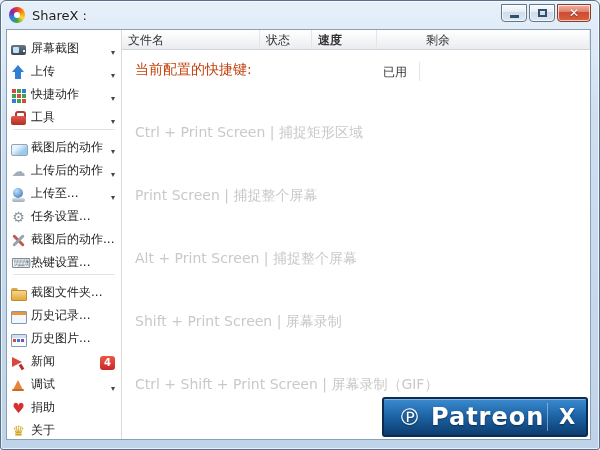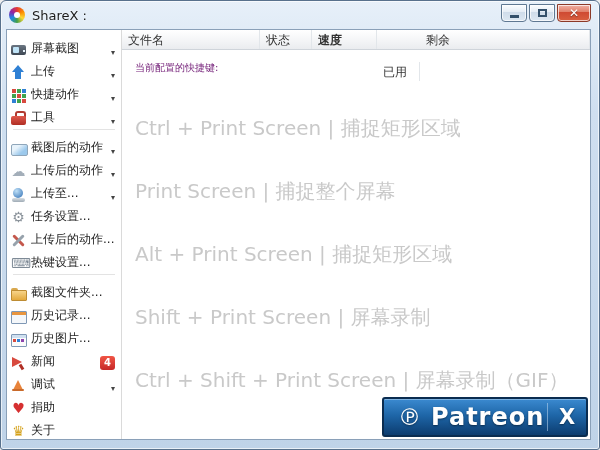--- a/index.html
+++ b/index.html
@@ -98,22 +98,22 @@
   .ic-about-icon { color:#d4a017; }
 
   
   .main { flex:1; display:flex; flex-direction:column; position:relative; background:#fff; }
   .list-header { height:20px; flex:none; display:flex; font-size:12px; color:#333;
     background:linear-gradient(#ffffff,#f3f4f6 60%,#eaecef); border-bottom:1px solid #cfd4da; }
   .col { height:100%; padding:2px 0 0 6px; border-right:1px solid #e2e6ea; overflow:hidden; white-space:nowrap; }
   .col:last-child { flex:1; }
 
   .content { flex:1; position:relative; padding:11px 0 0 13px; }
-  .hk-title { font-size:10px; color:#701a75; margin-bottom:25px; }
-  .hk-line { font-size:20px; color:#c9c9c9; line-height:19px; white-space:nowrap;margin-top:44px; }
+  .hk-title { font-size:14px; color:#c2410c; margin-bottom:25px; }
+  .hk-line { font-size:14px; color:#c9c9c9; line-height:19px; white-space:nowrap;margin-top:44px; }
 
   
   .patreon { position:absolute; right:2px; bottom:2px; width:206px; height:40px;
     background:linear-gradient(180deg,#3b8ad0 0%,#1e66a8 45%,#0c3c6f 100%);
     border:2px solid #0a2c50; border-radius:3px; display:flex; align-items:center;
     cursor:pointer; box-shadow: inset 0 1px 0 rgba(255,255,255,.35); }
   .p-logo { color:#fff; font-size:23px; line-height:23px; margin:0 10px 0 14px; flex:none;
     text-shadow:0 1px 2px rgba(0,0,0,.4); }
   .p-brand { color:#fff; font-size:24px; font-weight:bold; letter-spacing:1px; flex:1;
     text-shadow:0 1px 2px rgba(0,0,0,.45); }
@@ -180,21 +180,21 @@
           <span class="ic ic-upload-to-icon"></span>
           <span class="mi-label">上传至...</span>
           <span class="arrow">▾</span>
         </div>
         <div class="menu-item">
           <span class="ic ic-task-settings-icon">⚙</span>
           <span class="mi-label">任务设置...</span>
         </div>
         <div class="menu-item">
           <span class="ic ic-app-settings-icon"></span>
-          <span class="mi-label">上传后的动作...</span>
+          <span class="mi-label">截图后的动作...</span>
         </div>
         <div class="menu-item">
           <span class="ic ic-hotkey-settings-icon">⌨</span>
           <span class="mi-label">热键设置...</span>
         </div>
         <div class="sep"></div>
         <div class="menu-item">
           <span class="ic ic-screenshots-folder-icon"></span>
           <span class="mi-label">截图文件夹...</span>
         </div>
@@ -233,21 +233,21 @@
           <div class="col" style="width: 65px; font-weight: bold;">速度</div>
           <div class="col" style="width: 43px; margin-top: 32px;">已用</div>
           <div class="col">剩余</div>
         </div>
 
       <div class="content">
         <div class="hk-title">当前配置的快捷键:</div>
         <div id="hk-lines">
             <div class="hk-line">Ctrl + Print Screen | 捕捉矩形区域</div>
             <div class="hk-line">Print Screen | 捕捉整个屏幕</div>
-            <div class="hk-line">Alt + Print Screen | 捕捉矩形区域</div>
+            <div class="hk-line">Alt + Print Screen | 捕捉整个屏幕</div>
             <div class="hk-line">Shift + Print Screen | 屏幕录制</div>
             <div class="hk-line">Ctrl + Shift + Print Screen | 屏幕录制（GIF）</div>
           </div>
       </div>
 
       <div class="patreon">
         <span class="p-logo">℗</span>
         <span class="p-brand">Patreon</span>
         <span class="p-sep"></span>
         <span class="p-close">X</span>

